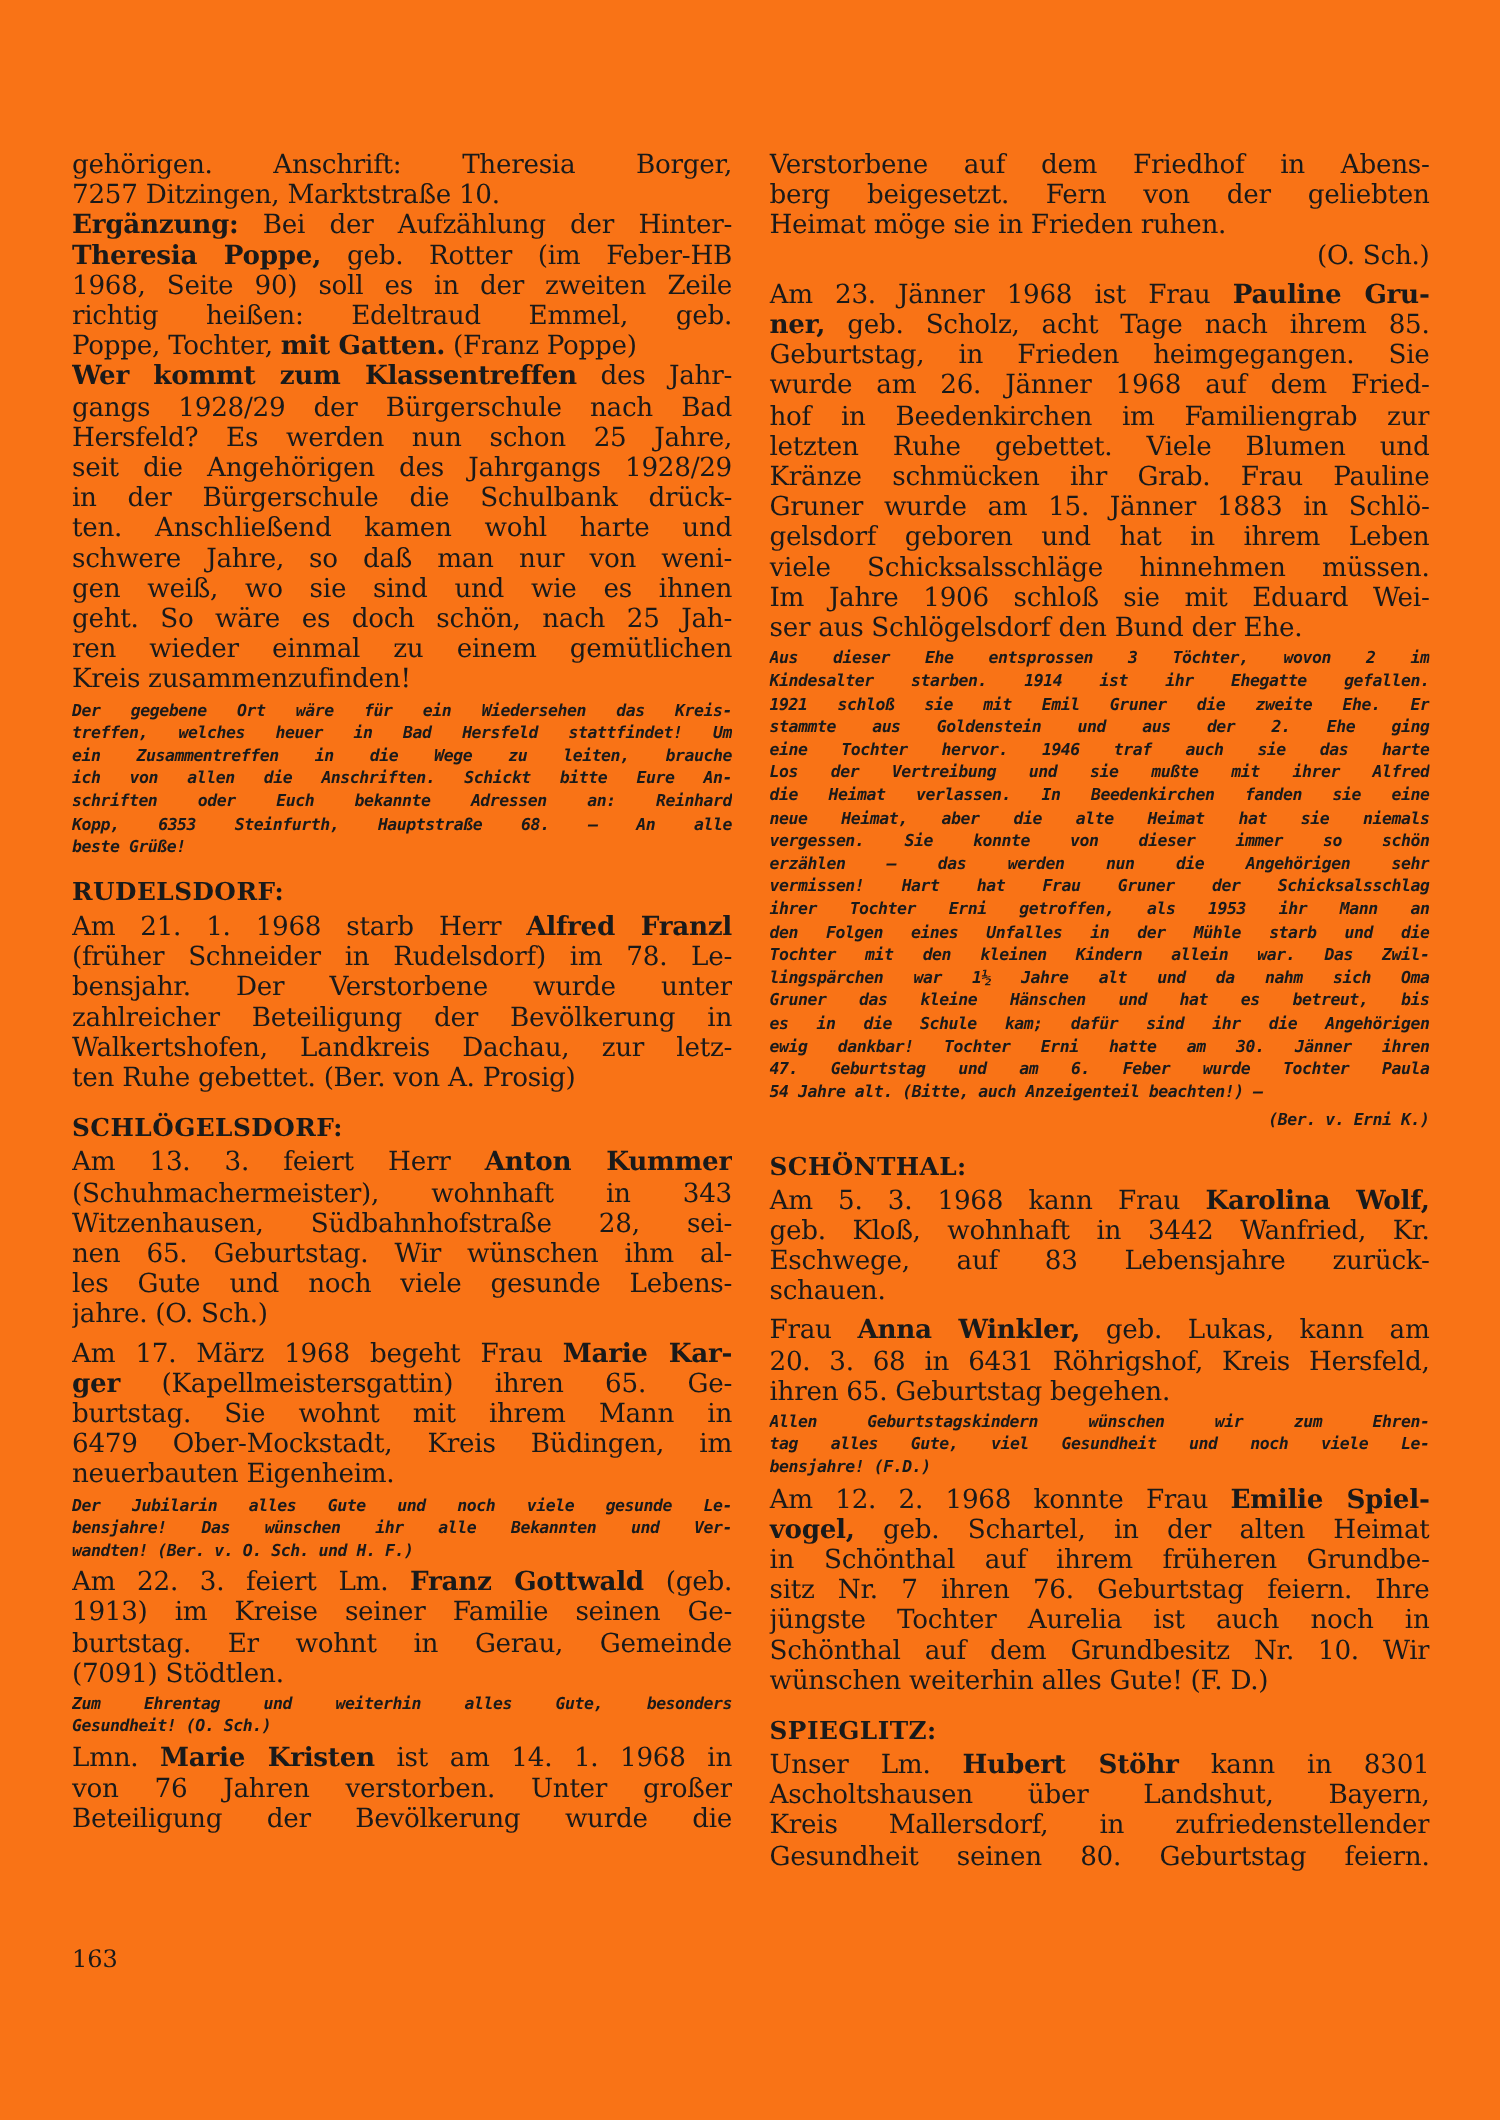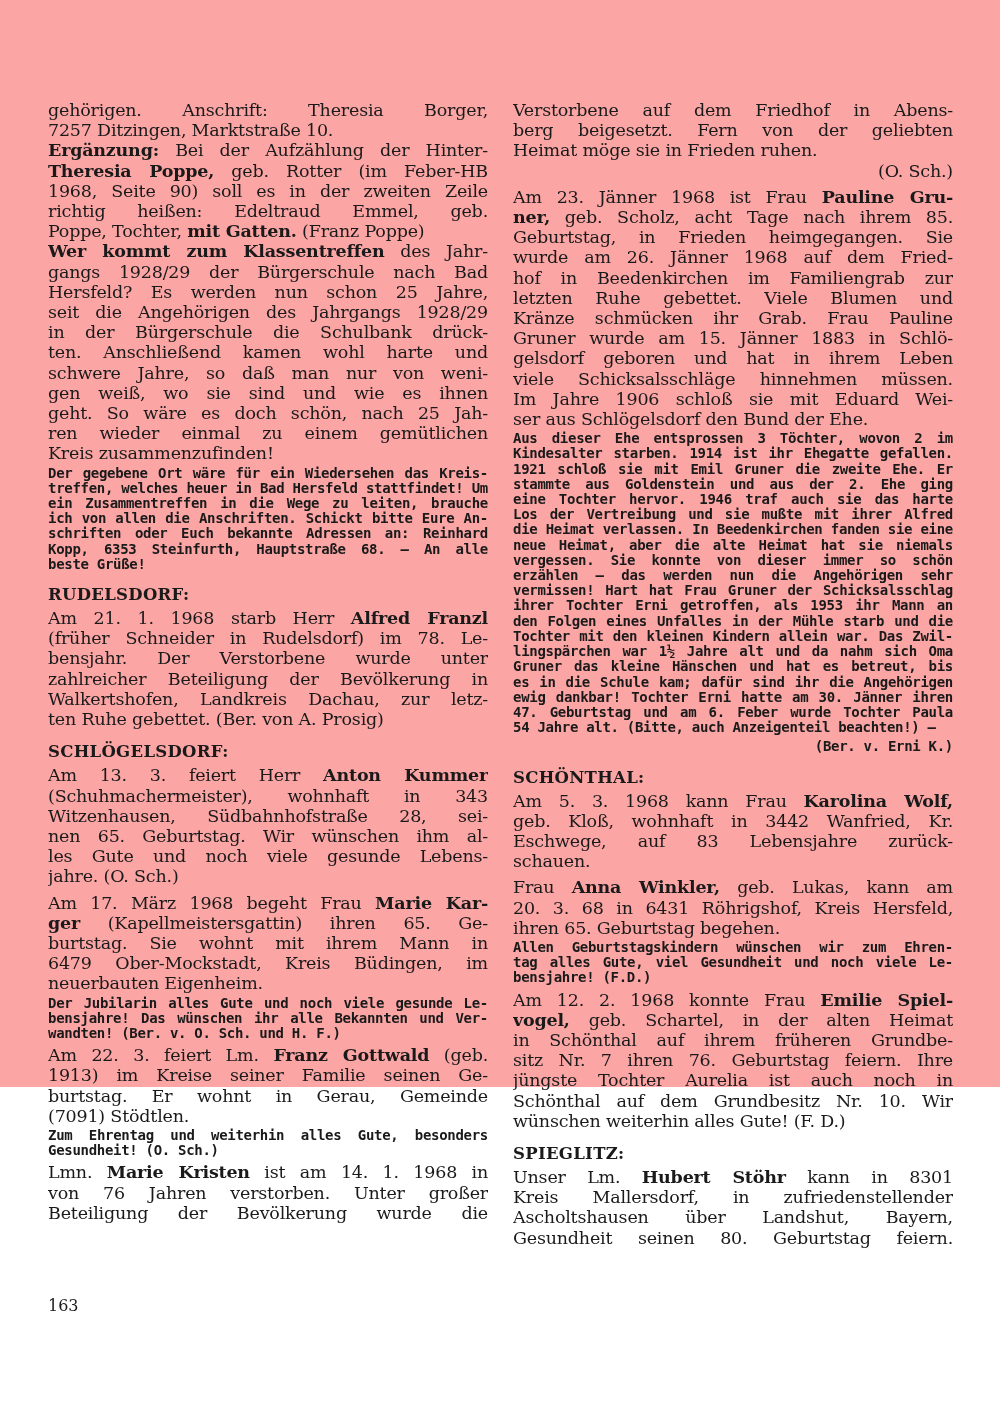--- a/index.html
+++ b/index.html
@@ -1,26 +1,26 @@
 <!DOCTYPE html>
 <html><head>
 <meta charset="utf-8">
 <style>
   html, body { margin: 0; padding: 0; background: #ffffff; }
   body { width: 1000px; height: 1413px; position: relative; overflow: hidden; color: #1a1a1a; }
-  .page { position: absolute; left: 0; top: 0; width: 1000px; height: 1087px; background: #fca5a5; }
+  .page { position: absolute; left: 0; top: 0; width: 1000px; height: 1413px; background: #f97316; }
   .col { position: absolute; top: 100px; }
   .col-left { left: 48px; width: 440px; }
   .col-right { left: 513px; width: 440px; }
   .block { margin: 0; }
   .line { display: block; white-space: nowrap; text-align: justify; text-align-last: justify; overflow: hidden; }
   .line.last { text-align-last: left; }
   .line.right { text-align: center; text-align-last: right; }
   .serif { font-family: "DejaVu Serif", "Liberation Serif", serif; font-size: 17.5px; line-height: 20.2px; letter-spacing: -0.2px; }
-  .small { font-family: "DejaVu Sans Mono", "Liberation Mono", monospace; font-size: 14px; line-height: 15.2px; font-weight: bold; letter-spacing: -0.3px; }
+  .small { font-family: "DejaVu Sans Mono", "Liberation Mono", monospace; font-size: 11px; line-height: 15.2px; font-weight: bold; letter-spacing: -0.3px; font-style: italic; }
   .small-wrap { margin: 2px 0 4px 0; }
   .heading { font-family: "DejaVu Serif", "Liberation Serif", serif; font-weight: bold; font-size: 16.5px; line-height: 22px; letter-spacing: 0.3px; margin: 12px 0 2px 0; }
   .gap { height: 6px; }
   b { font-weight: bold; }
   .pagenum { position: absolute; left: 48px; top: 1296px; font-family: "DejaVu Serif", "Liberation Serif", serif; font-size: 16px; }
 </style>
 </head>
 <body>
 
 <div class="page">
@@ -173,19 +173,19 @@
         <span class="line"><b>vogel,</b> geb. Schartel, in der alten Heimat</span>
         <span class="line">in Schönthal auf ihrem früheren Grundbe-</span>
         <span class="line">sitz Nr. 7 ihren 76. Geburtstag feiern. Ihre</span>
         <span class="line">jüngste Tochter Aurelia ist auch noch in</span>
         <span class="line">Schönthal auf dem Grundbesitz Nr. 10. Wir</span>
         <span class="line last">wünschen weiterhin alles Gute! (F. D.)</span>
       </div>
       <div class="heading">SPIEGLITZ:</div>
       <div class="block serif">
         <span class="line">Unser Lm. <b>Hubert Stöhr</b> kann in 8301</span>
+        <span class="line">Ascholtshausen über Landshut, Bayern,</span>
         <span class="line">Kreis Mallersdorf, in zufriedenstellender</span>
-        <span class="line">Ascholtshausen über Landshut, Bayern,</span>
         <span class="line">Gesundheit seinen 80. Geburtstag feiern.</span>
       </div>
     </div>
   <div class="pagenum">163</div>
 </div>
 
 </body></html>

